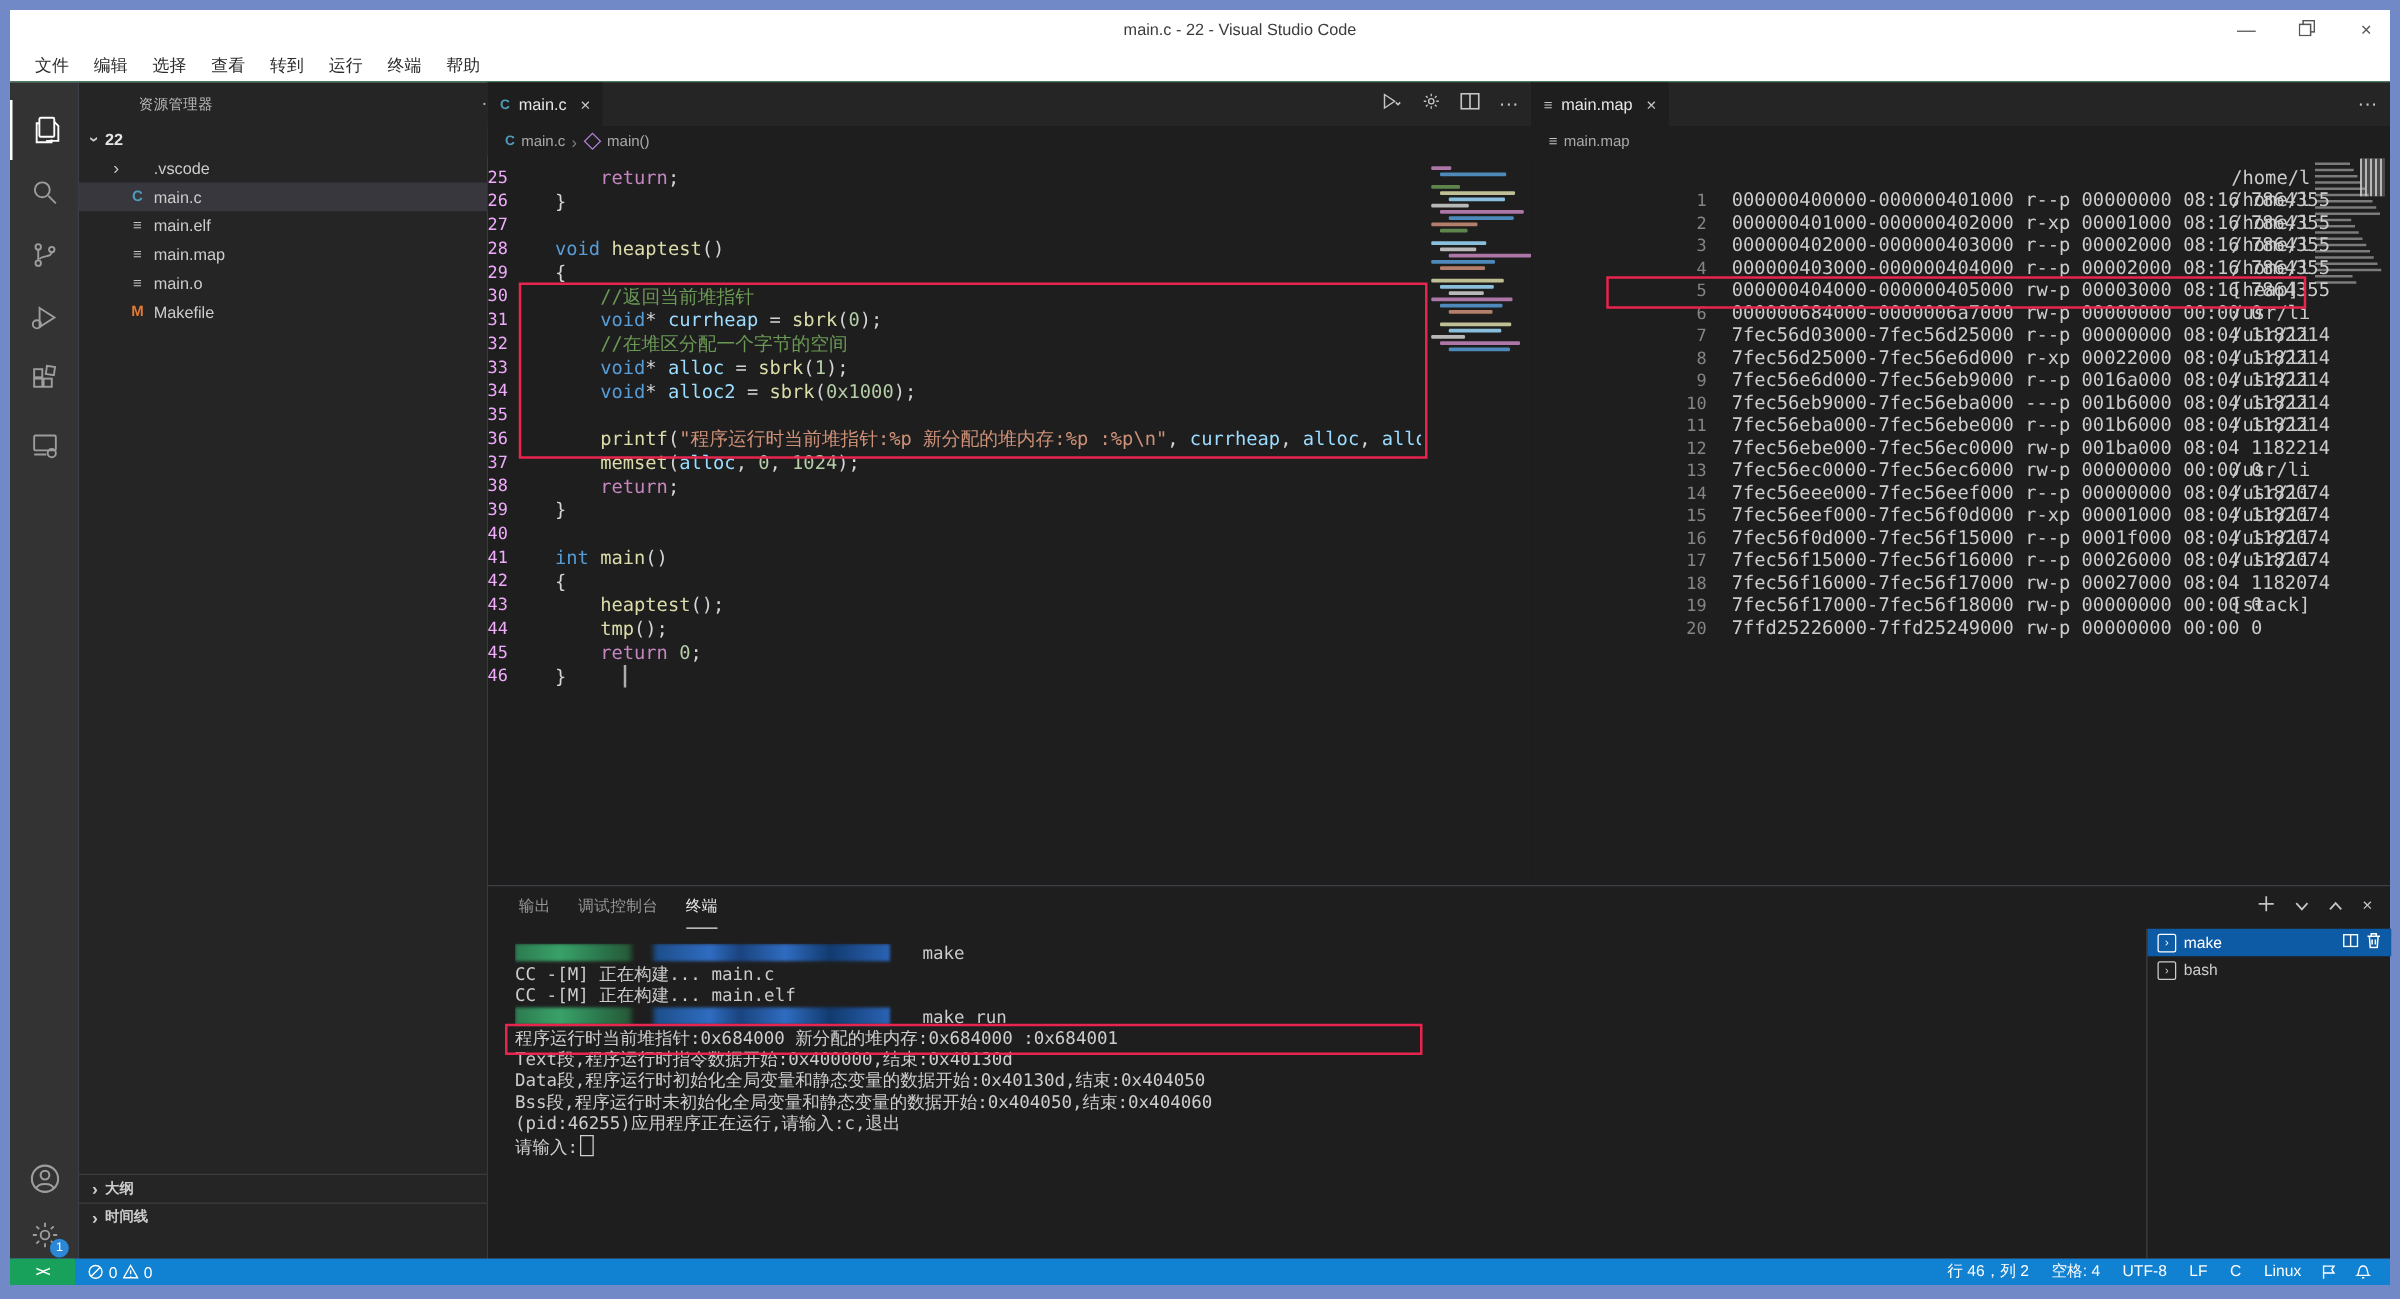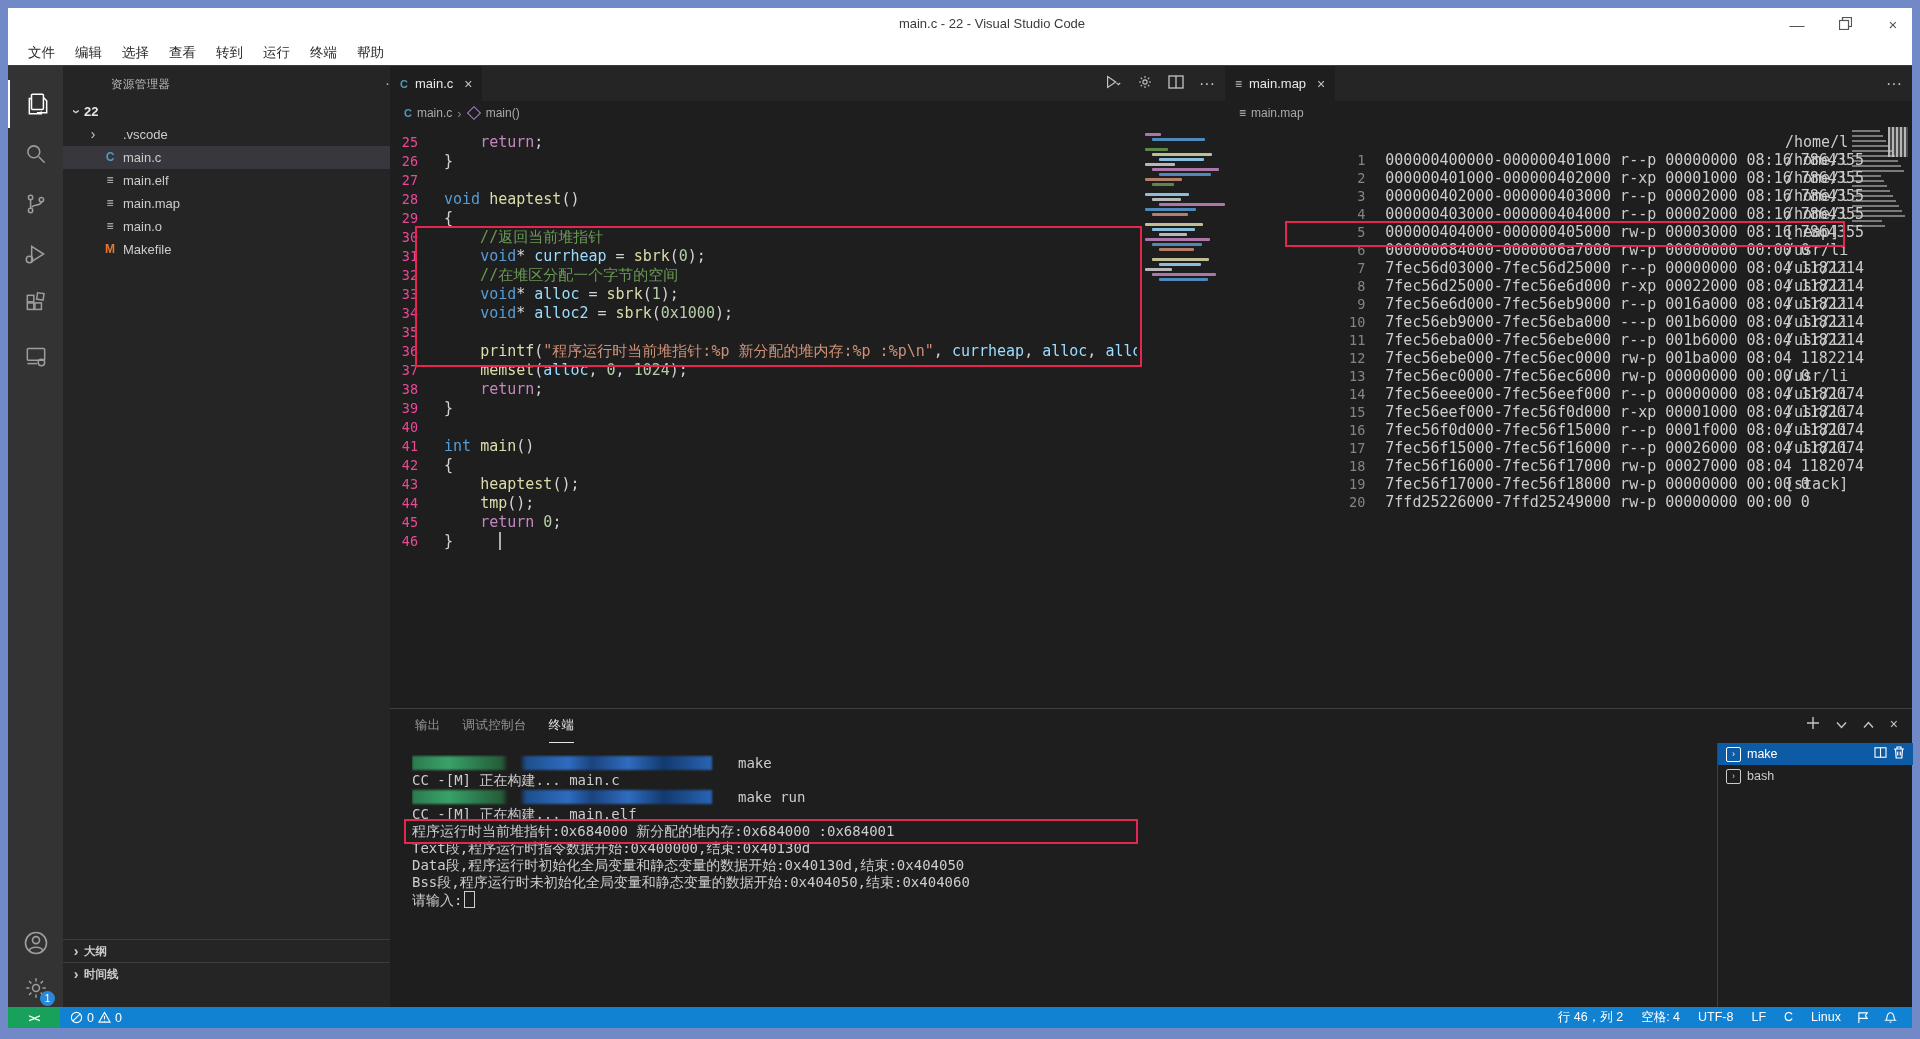--- a/index.html
+++ b/index.html
@@ -53,21 +53,21 @@
   .ed-actions svg{stroke:#c5c5c5;}
   .breadcrumb{position:absolute;left:0;top:35px;width:100%;height:24px;background:#1e1e1e;display:flex;align-items:center;padding-left:14px;box-sizing:border-box;font-size:12px;color:#a9a9a9;gap:5px;}
   .bc-sep{color:#818181;font-size:13px;}
   .bc-cicon{color:#519aba;font-weight:bold;font-size:11px;}
   .bc-sym{display:inline-block;width:8px;height:8px;border:1.5px solid #b180d7;transform:rotate(45deg);margin:0 2px;}
 
   
   #code-area{position:absolute;left:0;top:59px;width:747px;height:583px;overflow:hidden;padding-top:8px;
      font-family:"DejaVu Sans Mono",monospace;font-size:15px;}
   .code-line{height:19px;line-height:19px;display:flex;white-space:pre;}
-  .code-ln{flex:none;width:40px;text-align:center;padding-right:14px;color:#ec4899;font-size:13.5px;}
+  .code-ln{flex:none;width:40px;text-align:left;padding-right:14px;color:#f0abfc;font-size:13.5px;}
   .code-segs{white-space:pre;}
   .tok-kw{color:#569cd6}.tok-ctl{color:#c586c0}.tok-fn{color:#dcdcaa}.tok-var{color:#9cdcfe}
   .tok-str{color:#ce9178}.tok-num{color:#b5cea8}.tok-cmt{color:#6a9955}.tok-pun{color:#d4d4d4}
   #minimap1{position:absolute;left:747px;top:59px;width:85px;height:583px;background:#1e1e1e;padding-top:6px;box-sizing:border-box;}
   .mmbar{height:3px;margin:2px 0 2px 8px;border-radius:1px;opacity:.85;}
   #caret1{left:109px;top:466px;width:1.5px;height:18px;background:#aeafad;}
 
   
   #map-content{position:absolute;left:0;top:59px;width:100%;height:583px;overflow:hidden;padding-top:8px;
      font-family:"DejaVu Sans Mono",monospace;font-size:15px;color:#cccccc;}
@@ -615,32 +615,33 @@
           </svg>
       </span>
       <span>×</span>
     </div>
     <div id="terminal">
 
         <div class="tline cmd"><span>make</span></div>
 
         <div class="tline out"><span>CC -[M] 正在构建... main.c</span></div>
 
+        <div class="tline out"><span>CC -[M] 正在构建... main.elf</span></div>
+
         <div class="tline cmd"><span>make run</span></div>
 
-        <div class="tline out"><span>CC -[M] 正在构建... main.elf</span></div>
-
         <div class="tline out"><span>程序运行时当前堆指针:0x684000 新分配的堆内存:0x684000 :0x684001</span></div>
 
         <div class="tline out"><span>Text段,程序运行时指令数据开始:0x400000,结束:0x40130d</span></div>
 
         <div class="tline out"><span>Data段,程序运行时初始化全局变量和静态变量的数据开始:0x40130d,结束:0x404050</span></div>
 
         <div class="tline out"><span>Bss段,程序运行时未初始化全局变量和静态变量的数据开始:0x404050,结束:0x404060</span></div>
 
+        <div class="tline out"><span>(pid:46255)应用程序正在运行,请输入:c,退出</span></div>
 
         <div class="tline prompt"><span>请输入:</span></div>
       </div>
     <div id="redbox-term-host" class="abs" style="left:22px;top:46px;width:1290px;height:240px;pointer-events:none">
       <div id="redbox-term" class="redbox"></div>
     </div>
     <div id="term-list">
       <div class="term-row selected">
         <span class="term-badge">›</span>
         <span>make</span>

